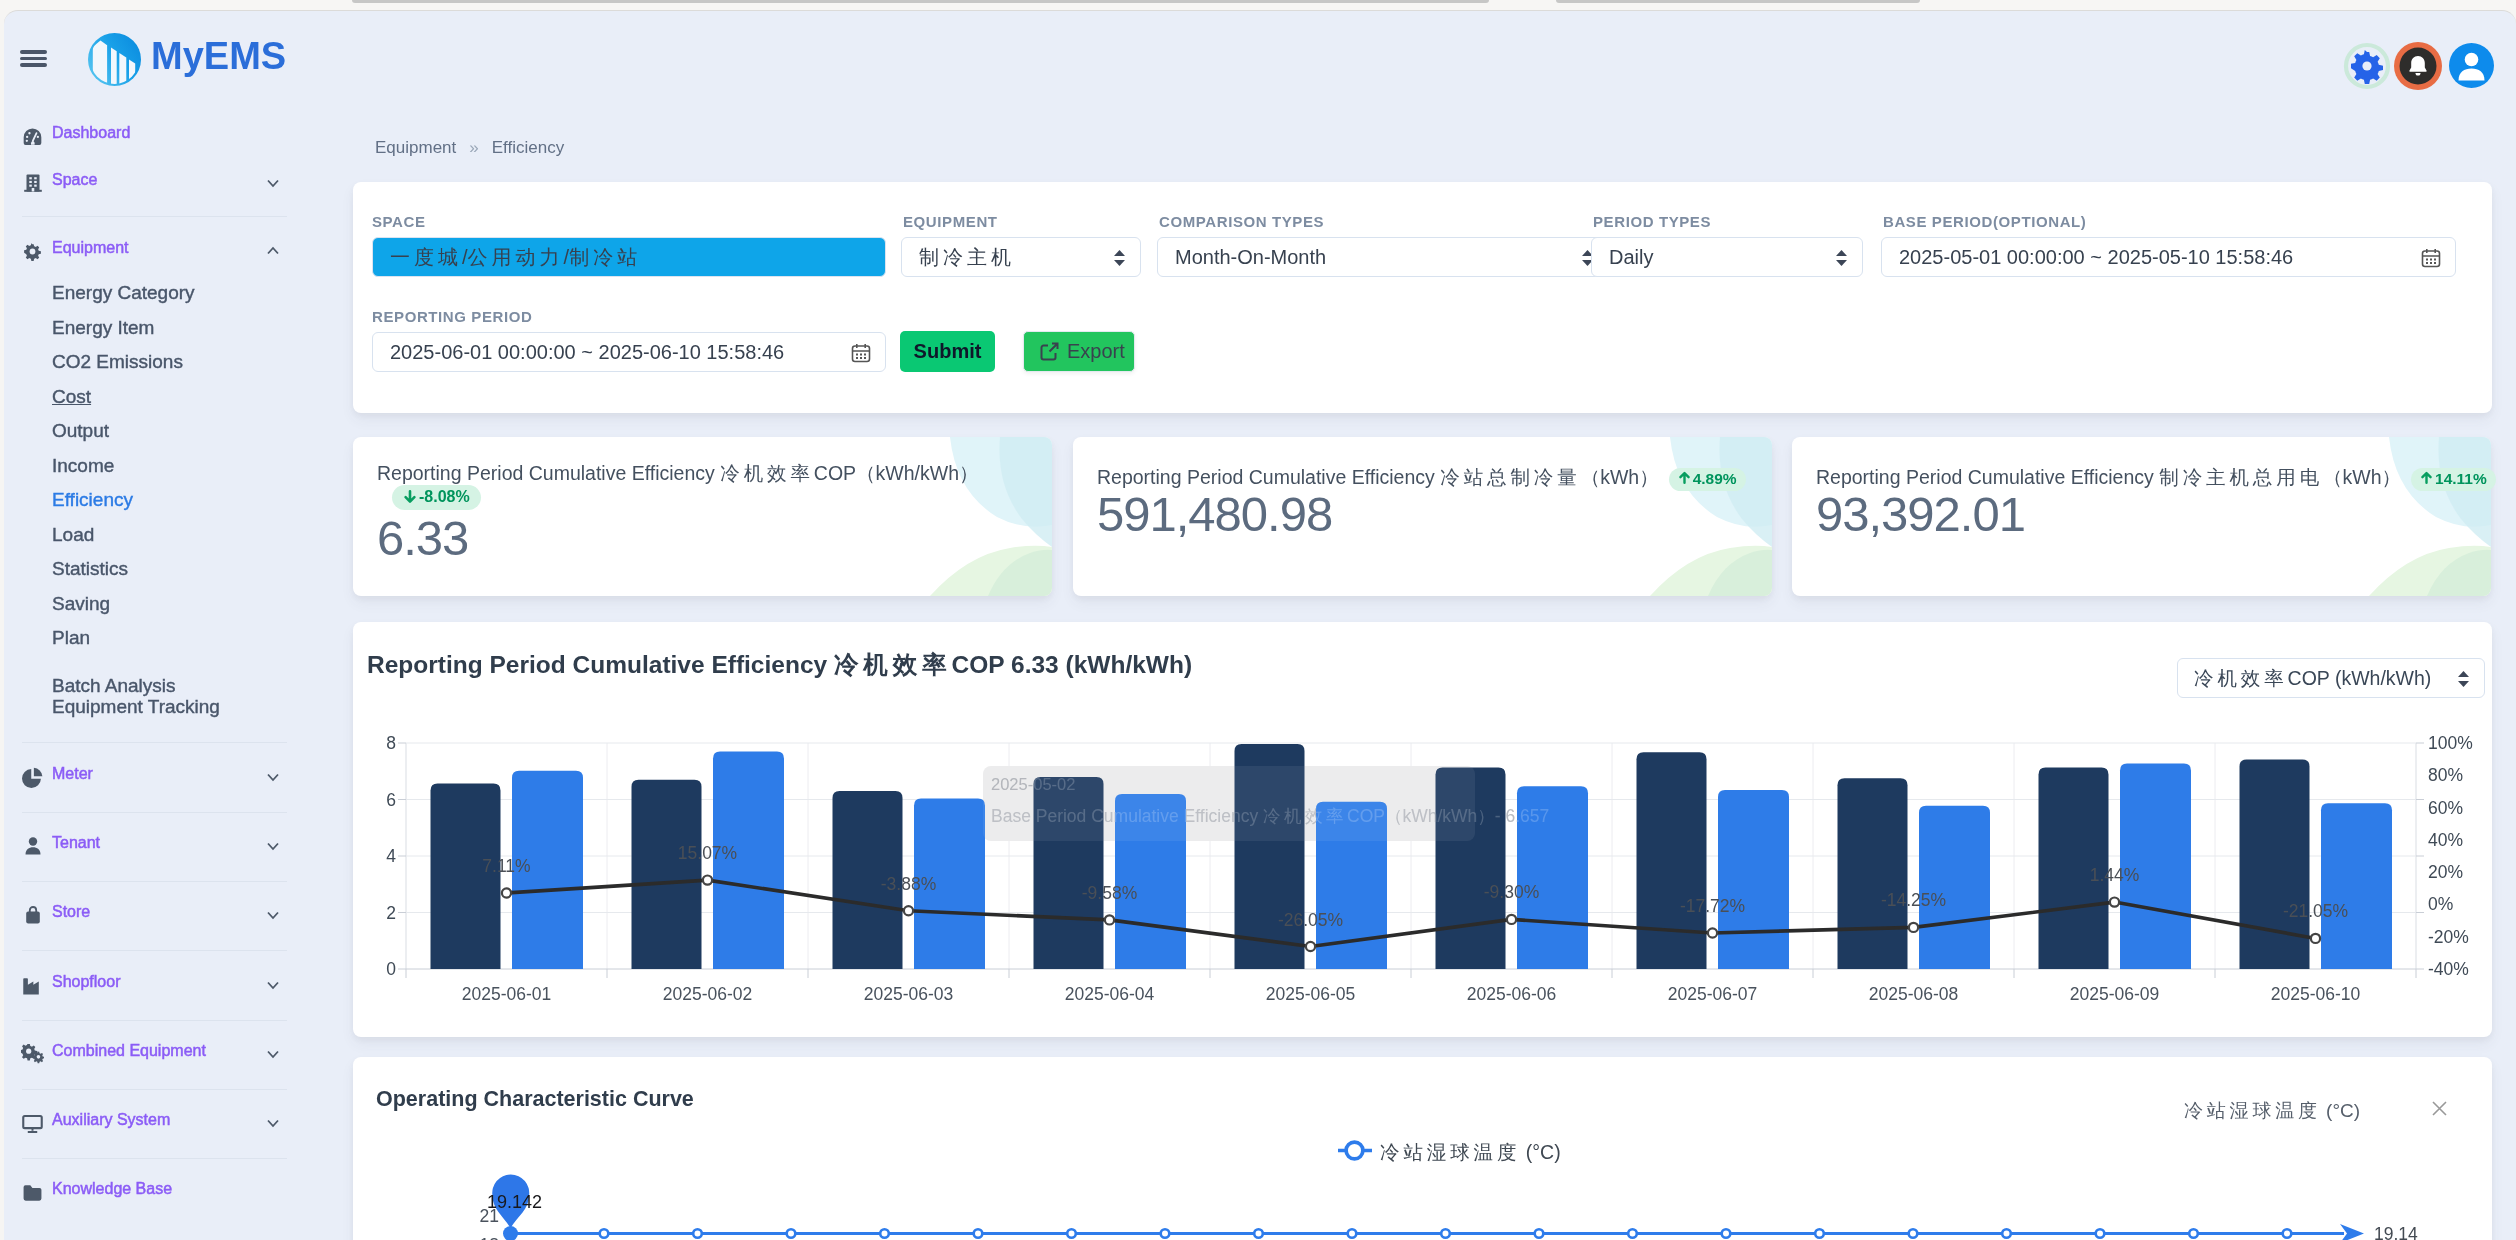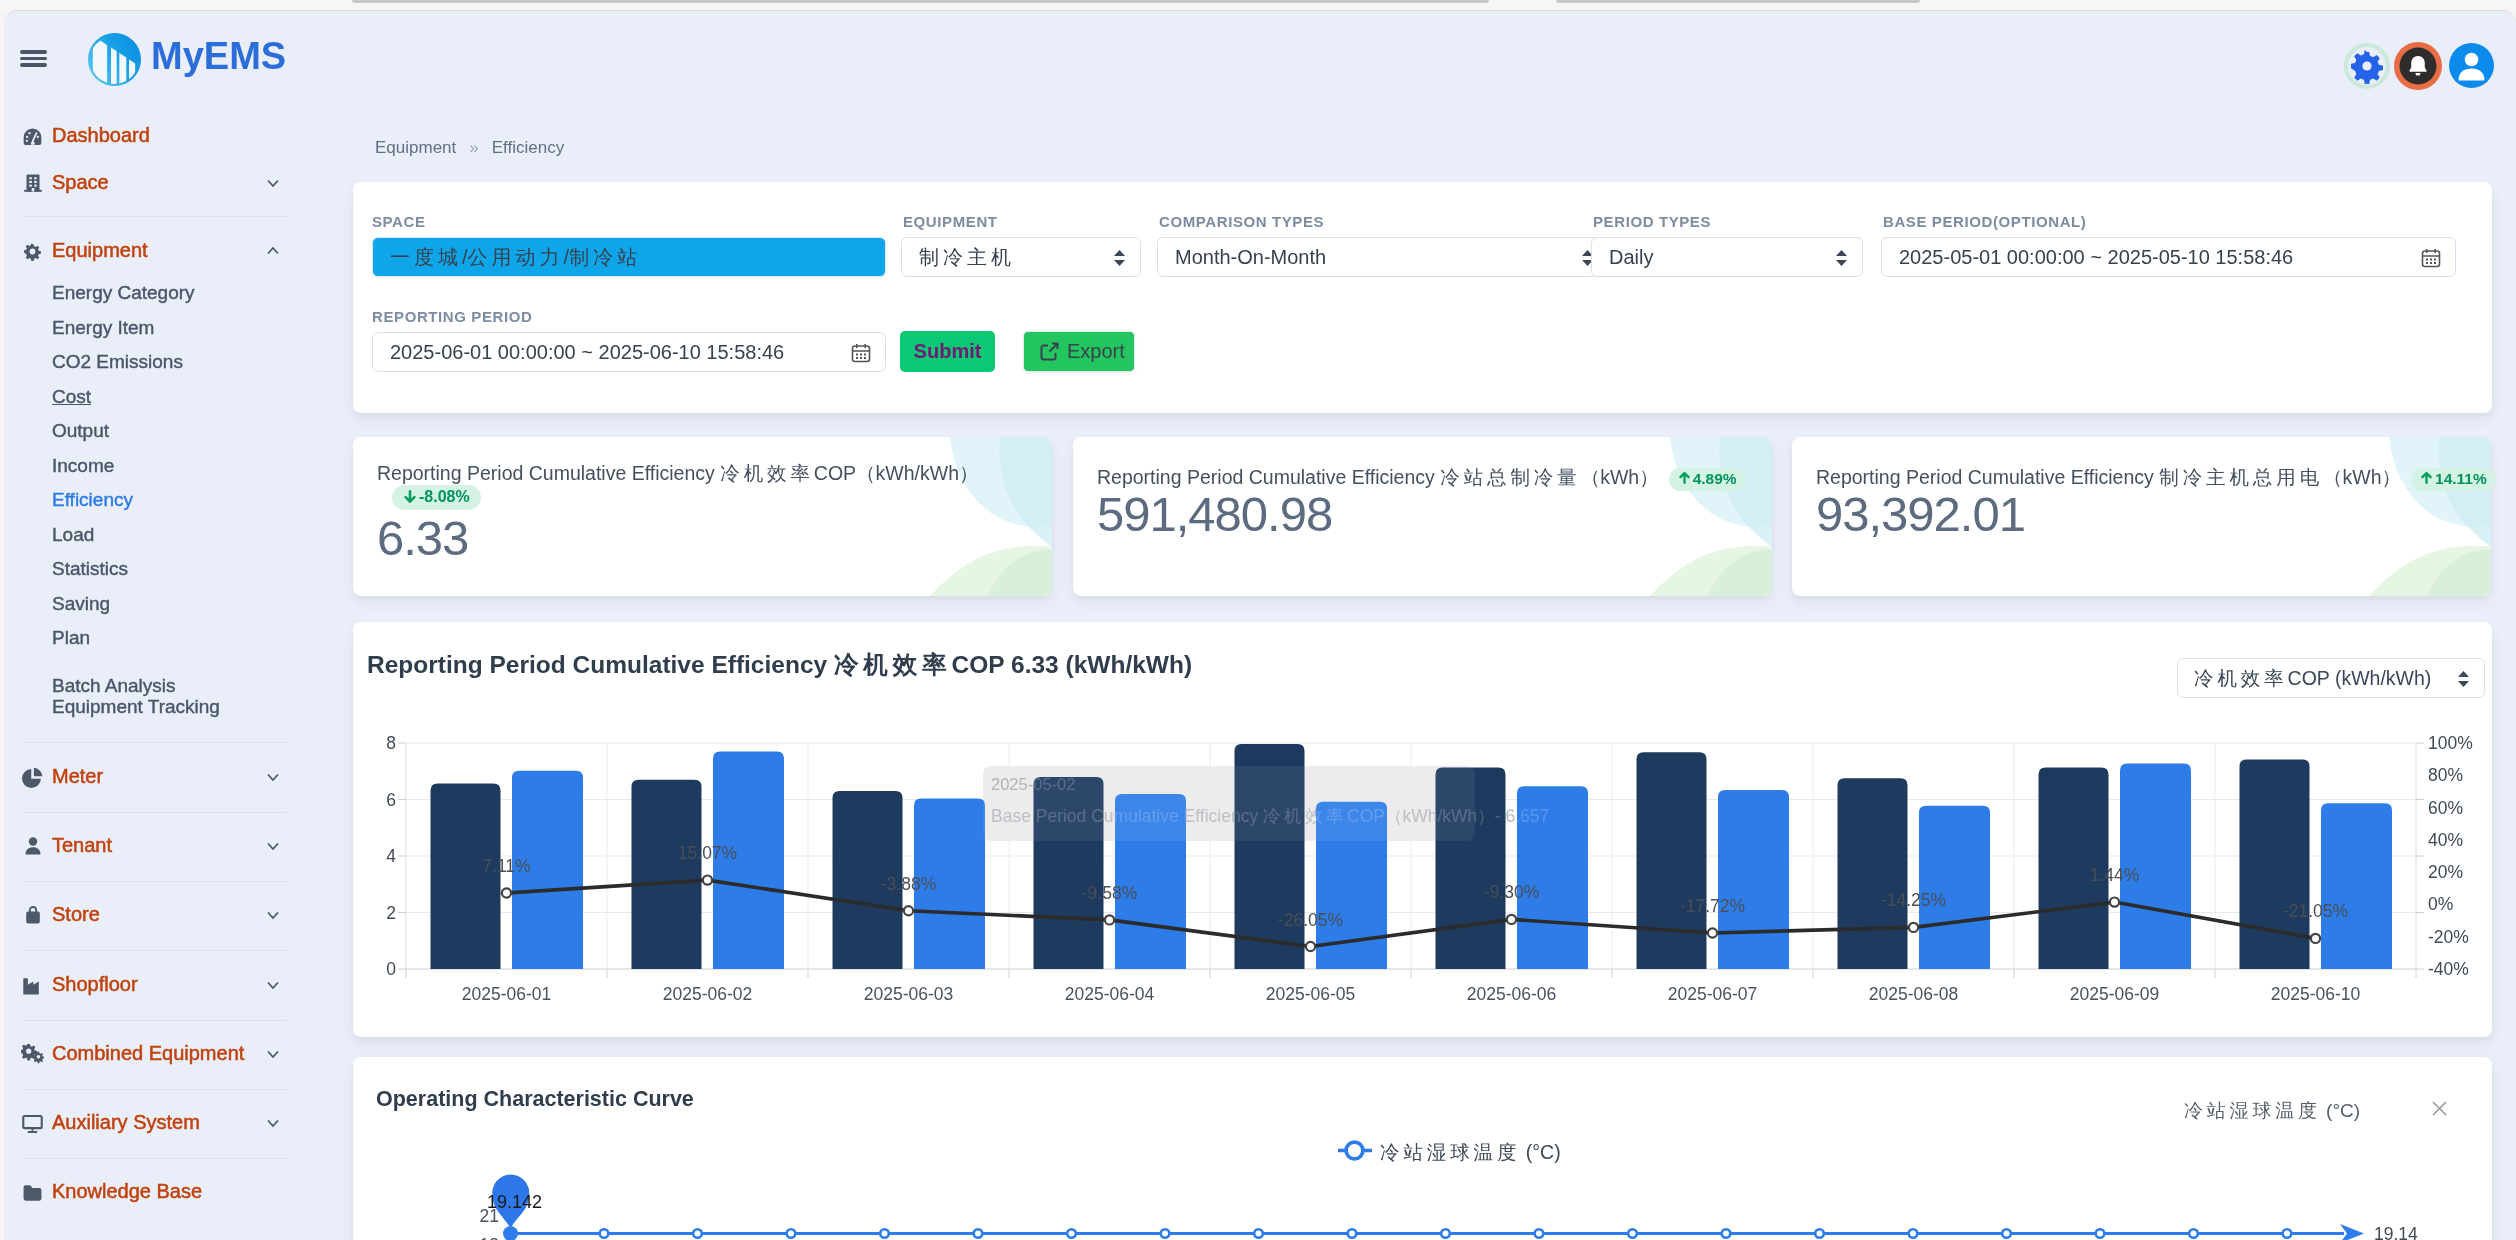--- a/index.html
+++ b/index.html
@@ -4,21 +4,21 @@
 <style>
   * { margin:0; padding:0; box-sizing:border-box; }
   html,body { width:2516px; height:1240px; }
   body { font-family:"Liberation Sans", sans-serif; background:#f6f5f3; position:relative; overflow:hidden; }
   .abs { position:absolute; }
   .app { position:absolute; left:4px; top:10px; width:2512px; height:1230px; background:#e9eef8; border-radius:14px 14px 0 0; border-top:1px solid #dcdbd9; }
   .card { position:absolute; background:#fff; border-radius:8px; box-shadow:0 7px 14px rgba(65,69,88,.06), 0 3px 6px rgba(0,0,0,.04); }
   .lbl { position:absolute; font-size:15px; font-weight:bold; letter-spacing:.6px; color:#7d8ca1; }
   .inp { position:absolute; height:40px; background:#fff; border:1px solid #d8e2ef; border-radius:6px; font-size:20px; color:#37414f; line-height:38px; padding-left:17px; white-space:nowrap; overflow:hidden; }
   .updn { position:absolute; right:14px; top:12px; width:13px; height:16px; }
-  .menu-t { position:absolute; font-size:20px; color:#c2410c; -webkit-text-stroke:.5px; }
+  .menu-t { position:absolute; font-size:16px; color:#8b5cf6; -webkit-text-stroke:.5px; }
   .menu-s { position:absolute; font-size:19px; color:#49566a; left:52px; -webkit-text-stroke:.4px; }
   .mdiv { position:absolute; left:22px; width:265px; height:1px; background:#dce3ee; }
   .chev { position:absolute; left:266px; width:14px; height:14px; }
   .cj { letter-spacing:.2em; }
 </style>
 </head>
 <body>
 
   <div class="abs" style="left:0;top:0;width:2516px;height:10px;background:#f7f6f4"></div>
   <div class="abs" style="left:352px;top:0;width:1137px;height:3px;background:#c7c7c6;border-radius:0 0 3px 3px"></div>
@@ -226,21 +226,21 @@
     </svg>
   </div>
   <div class="lbl" style="left:372px;top:308px">REPORTING PERIOD</div>
   <div class="inp" style="left:372px;top:332px;width:514px">2025-06-01 00:00:00 ~ 2025-06-10 15:58:46
     <svg class="abs" style="right:14px;top:10px" width="20" height="20" viewBox="0 0 20 20" fill="none" stroke="#555" stroke-width="1.6">
       <rect x="1.5" y="3" width="17" height="15.5" rx="2.5"></rect>
       <path d="M1.5 8h17M5.8 1v4M14.2 1v4"></path>
       <path d="M5 11.5h2M9 11.5h2M13 11.5h2M5 15h2M9 15h2M13 15h2" stroke-width="1.8"></path>
     </svg>
   </div>
-  <div class="abs" style="left:900px;top:331px;width:95px;height:41px;background:#0ac873;border-radius:5px;color:#701a75;font-size:20px;font-weight:bold;text-align:center;line-height:41px">Submit</div>
+  <div class="abs" style="left:900px;top:331px;width:95px;height:41px;background:#0ac873;border-radius:5px;color:#0f172a;font-size:20px;font-weight:bold;text-align:center;line-height:41px">Submit</div>
   <div class="abs" style="left:1023px;top:331px;width:112px;height:41px;background:#22c55e;border:1px solid #e4e9f0;border-radius:5px;box-shadow:0 2px 4px rgba(0,0,0,.06);color:#39424e;font-size:20px;font-weight:500;line-height:39px">
     <svg class="abs" style="left:16px;top:10px" width="19" height="19" viewBox="0 0 19 19" fill="none" stroke="#39424e" stroke-width="2">
       <path d="M8 3.5H3.5a2 2 0 0 0-2 2v10a2 2 0 0 0 2 2h10a2 2 0 0 0 2-2V11"></path>
       <path d="M12 1.5h5.5V7M17 2L9.5 9.5"></path>
     </svg>
     <span style="margin-left:43px">Export</span>
   </div>
 
   <div class="card" style="left:353px;top:437px;width:699px;height:159px;overflow:hidden">
     <svg class="abs" style="right:0;top:0" width="140" height="159" viewBox="0 0 140 159">

